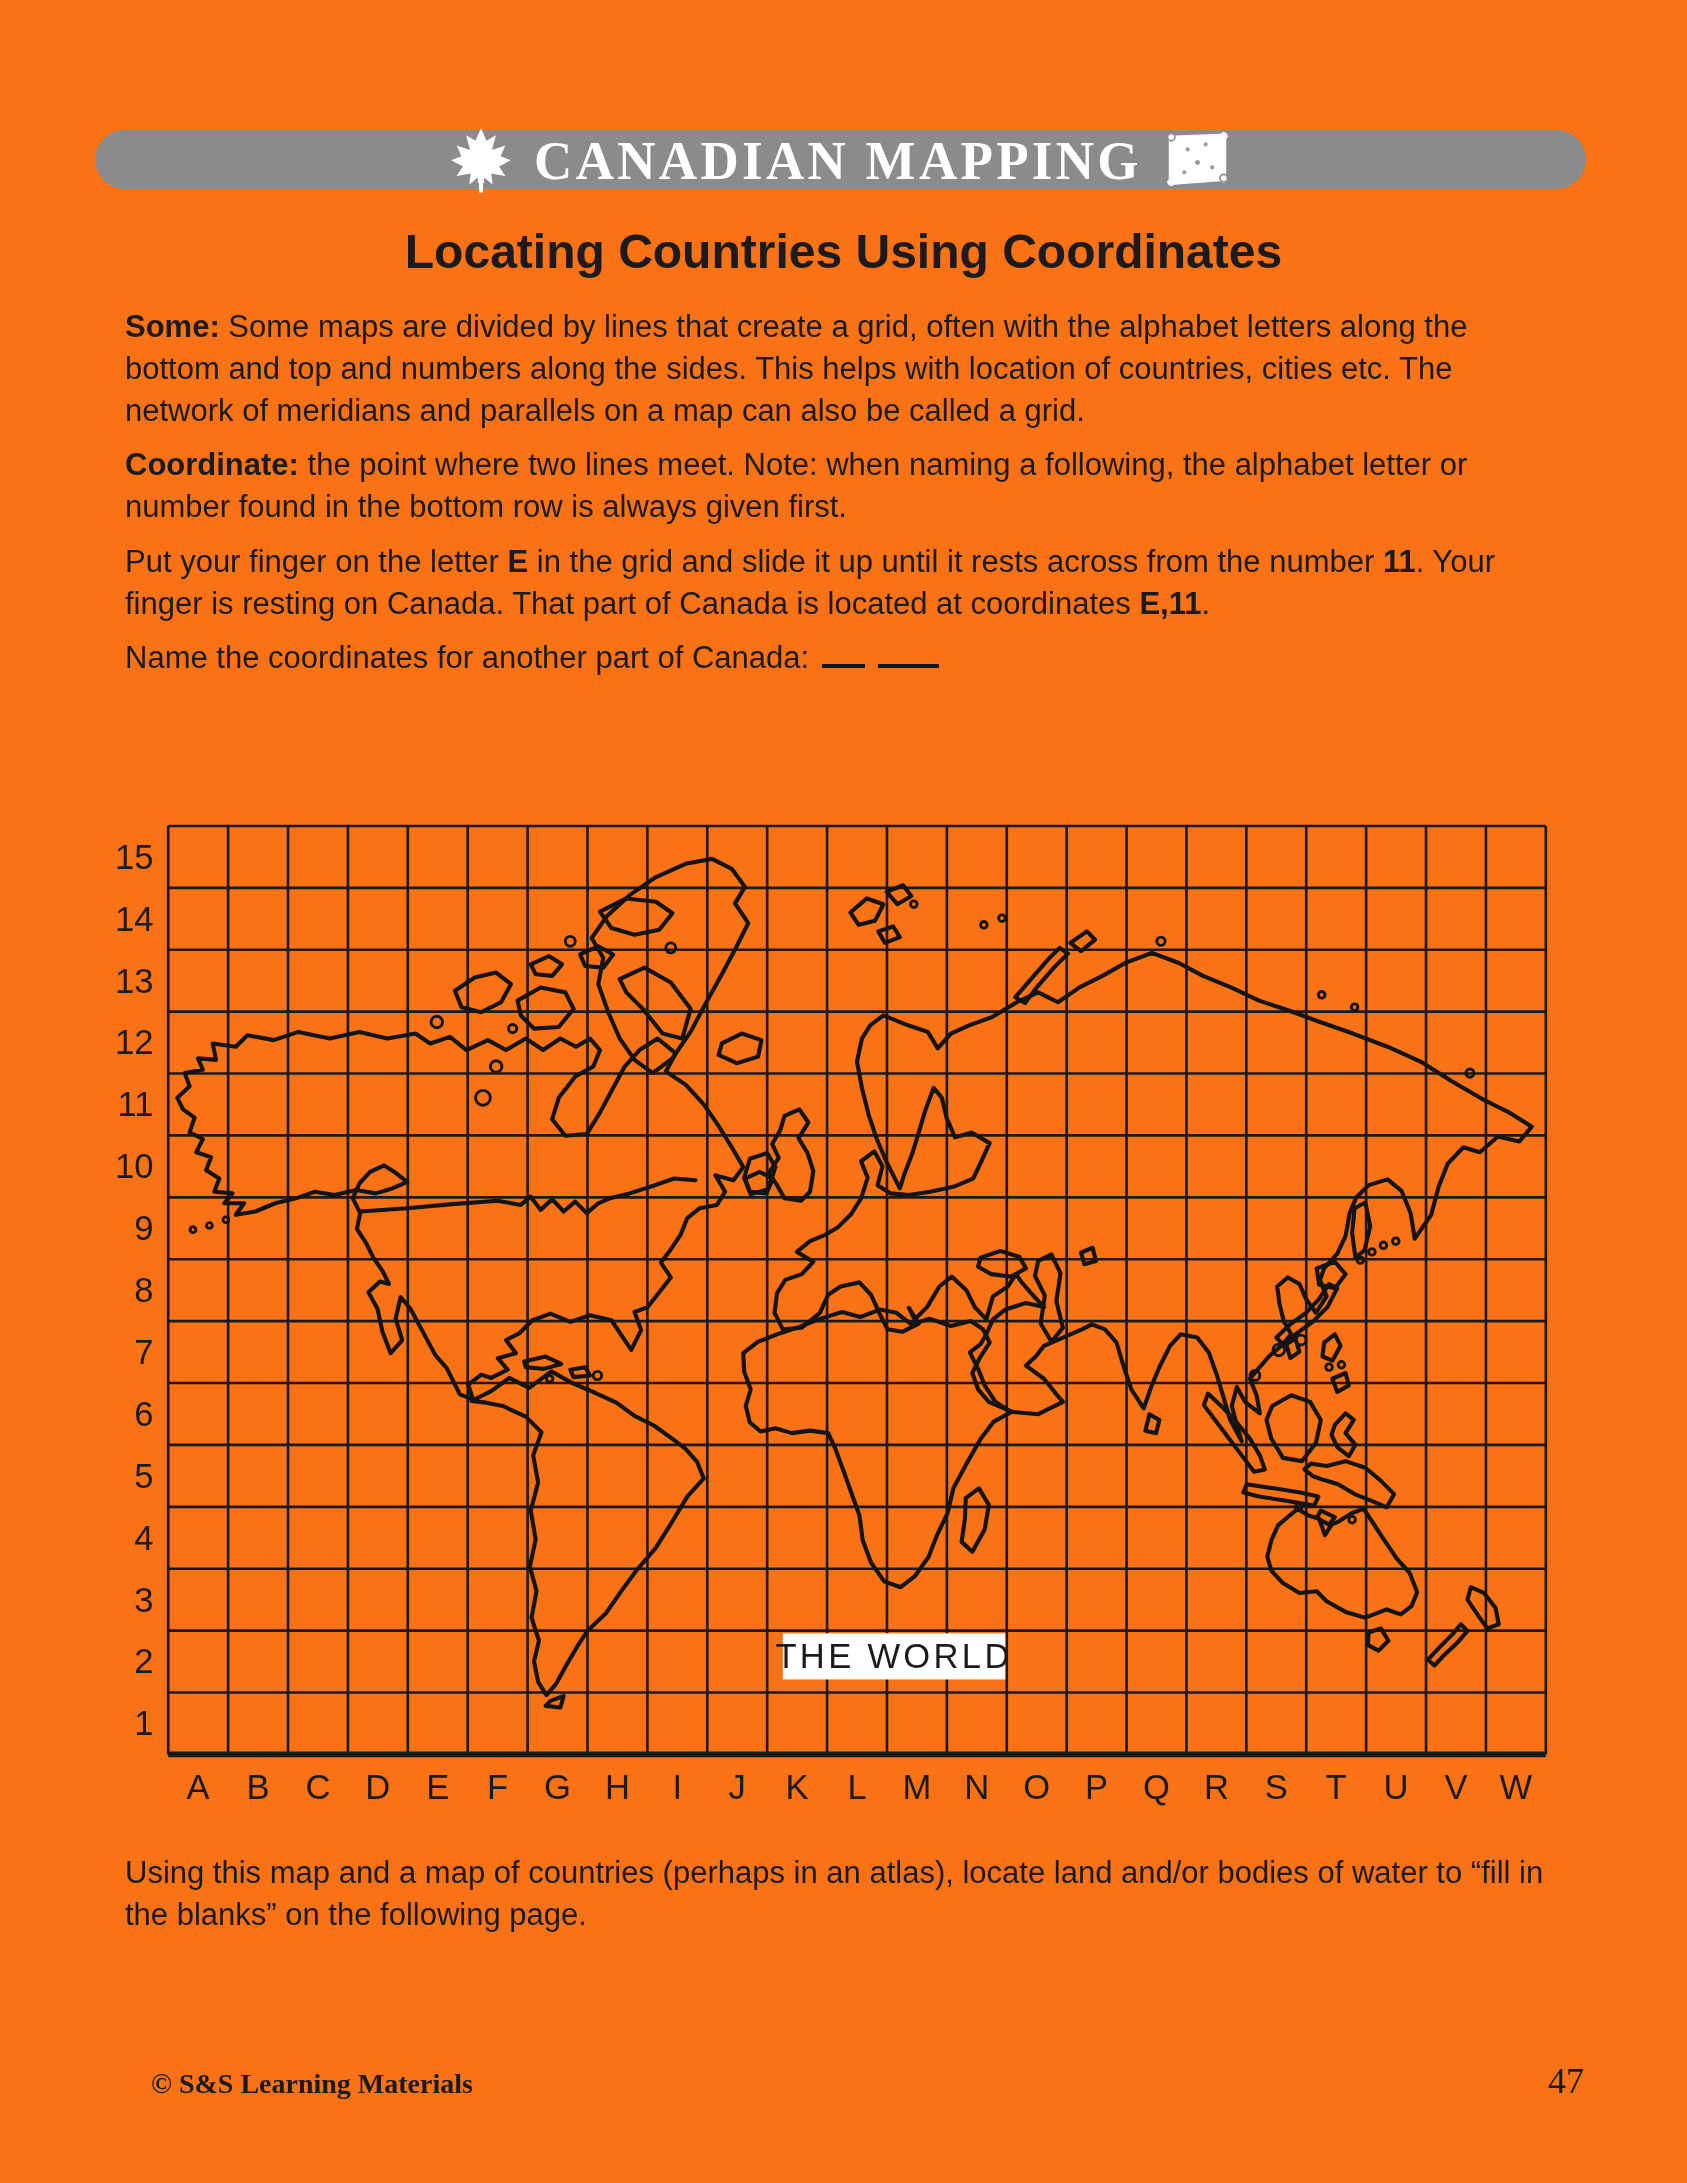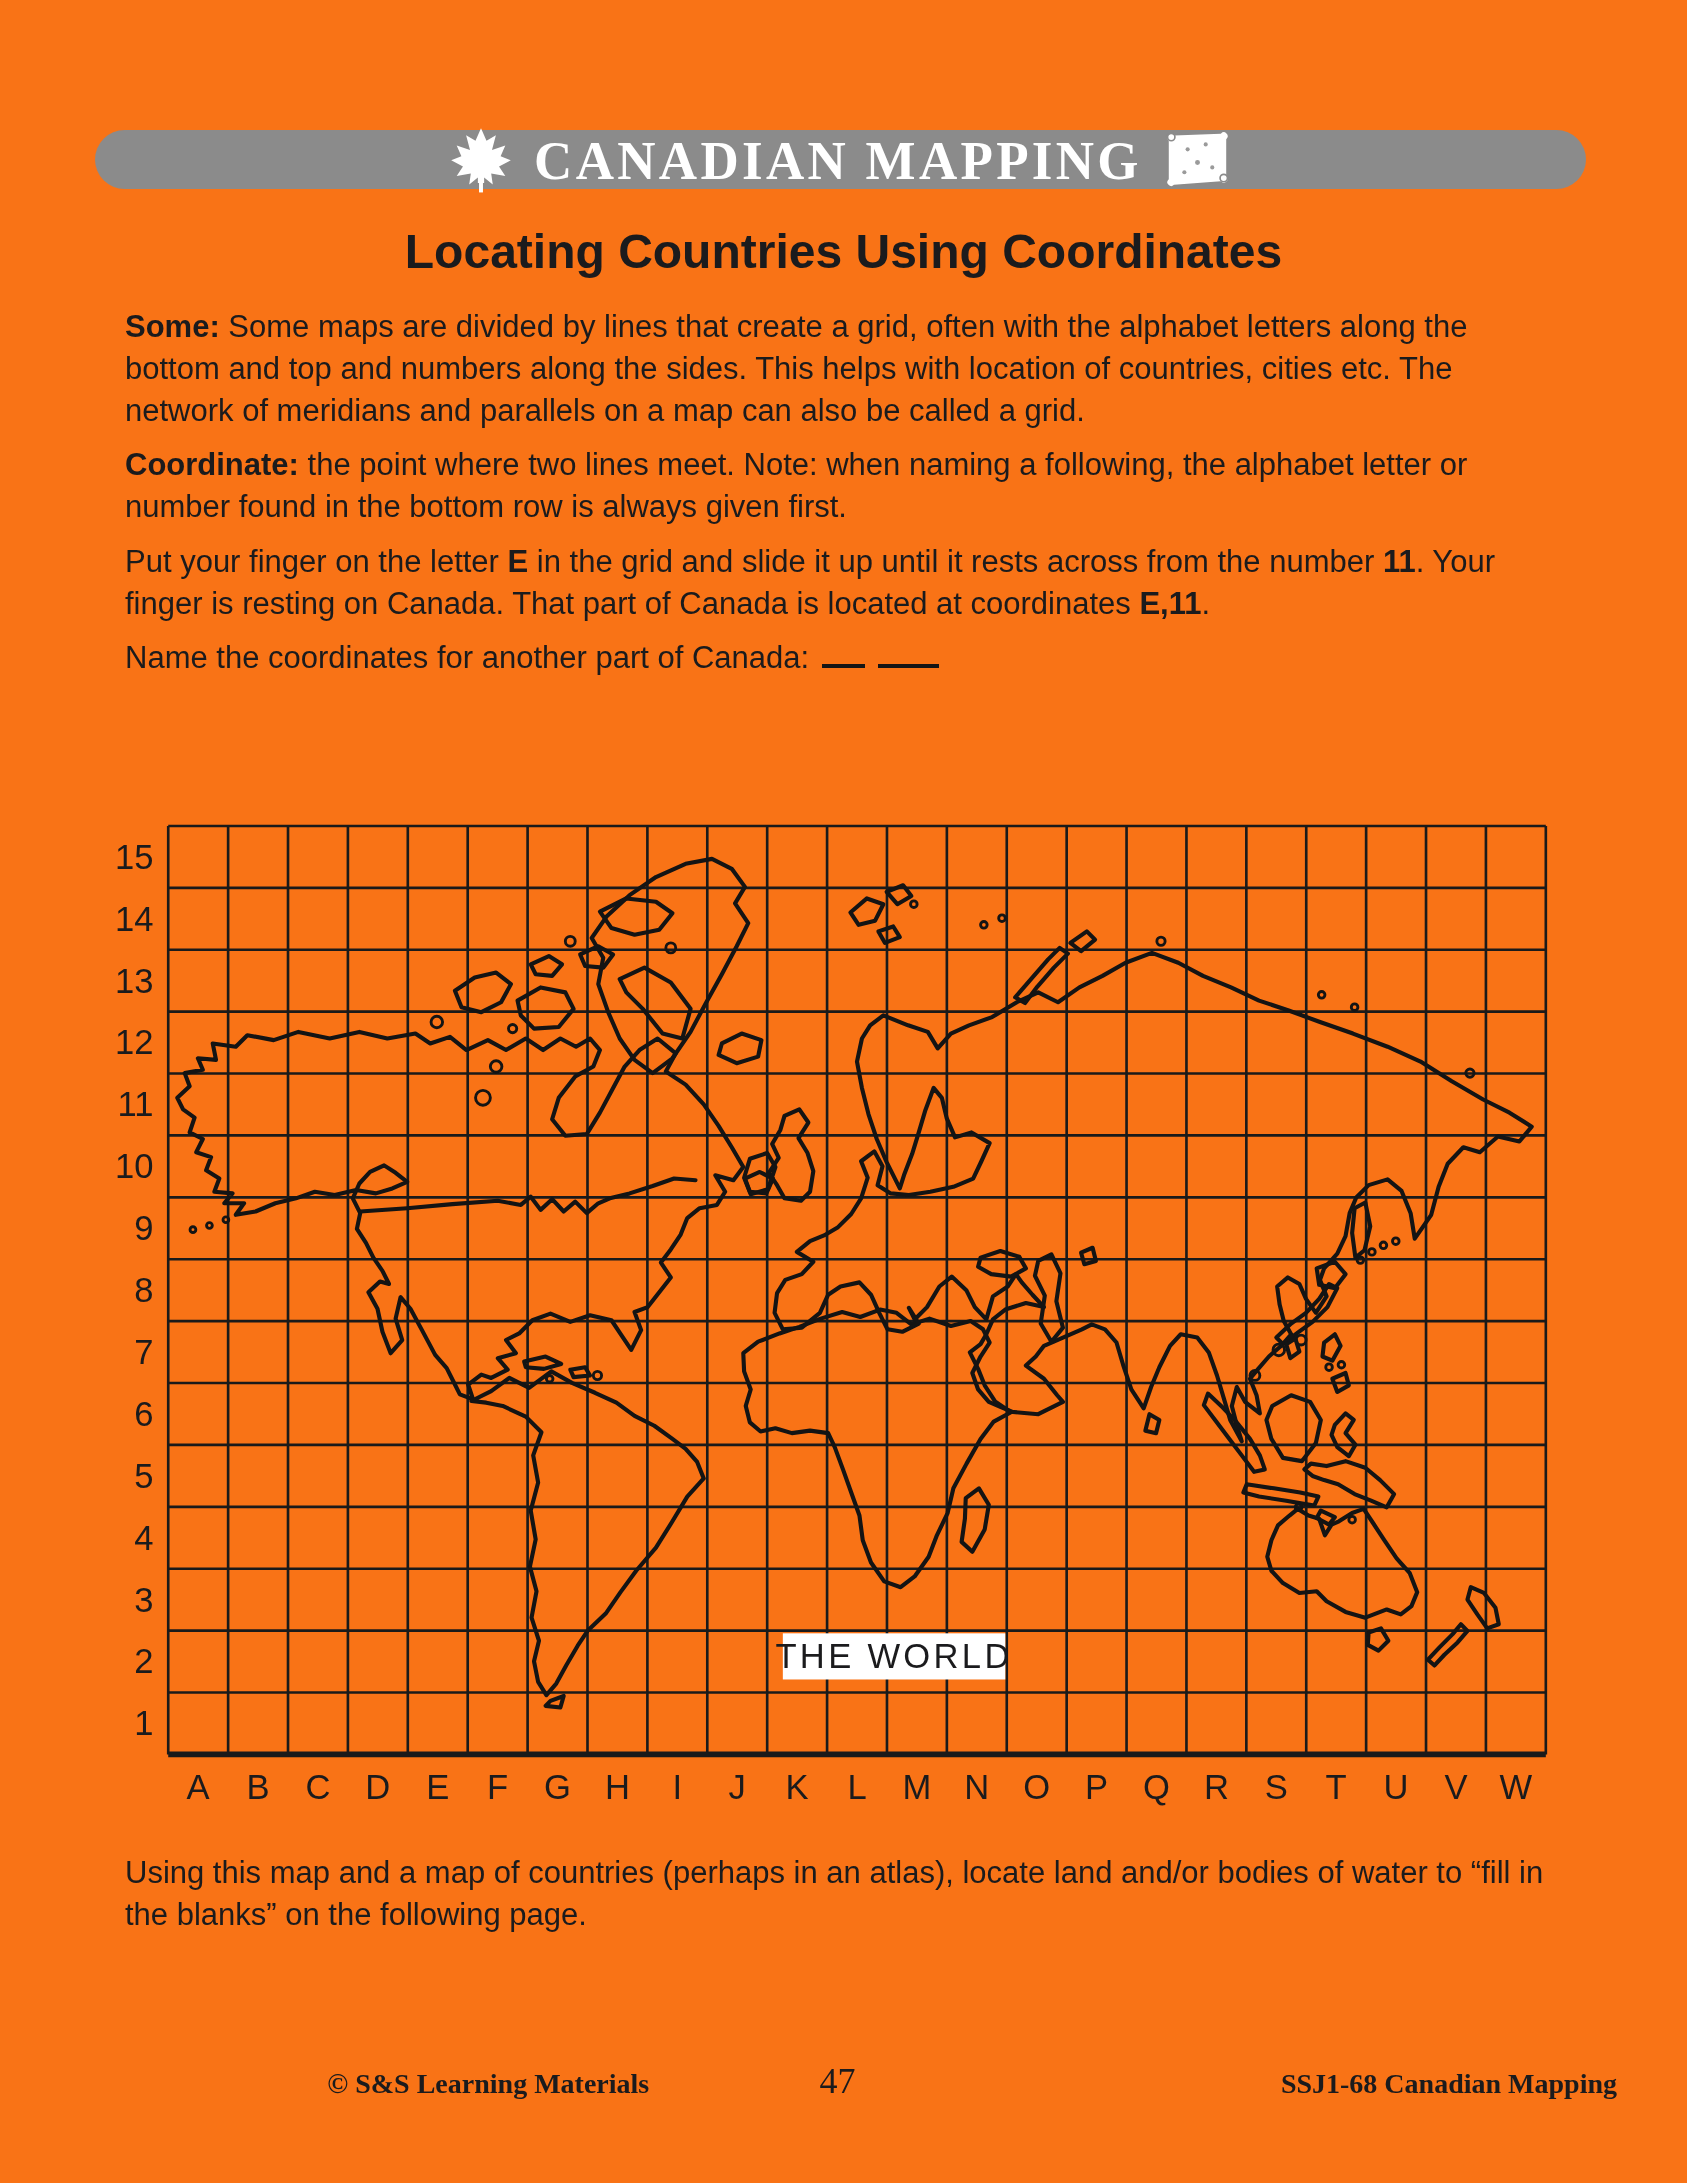--- a/index.html
+++ b/index.html
@@ -57,21 +57,21 @@
   }
   
   .footer{
     position:absolute;left:124px;top:2060px;width:1493px;
     font-family:"Liberation Serif", serif;
     display:flex;align-items:baseline;
   }
   .footer-left,.footer-right{
     font-weight:bold;font-size:28px;white-space:nowrap;
   }
-  .footer-left{flex:1;text-align:center;}
+  .footer-left{flex:1;text-align:left;margin-left:27px;}
   .footer-right{flex:1;text-align:right;}
   .page-number{flex:0 0 auto;font-size:36px;font-weight:normal;transform:translateX(-33px);}
 </style>
 </head>
 <body>
 
 <div class="page">
 
   <div class="banner" style="background: rgb(139, 139, 139);">
     <span>
@@ -299,17 +299,16 @@
           <text x="977" y="1028" text-anchor="middle" font-size="42" letter-spacing="4">THE WORLD</text>
         </g>
     </svg>
   </div>
 
   <div class="bottom-note">Using this map and a map of countries (perhaps in an atlas), locate land and/or bodies of water to “fill in the blanks” on the following page.</div>
 
   <div class="footer">
     <span class="footer-left">© S&amp;S Learning Materials</span>
     <span class="page-number">47</span>
-    <span class="footer-right">SSJ1-68 Canadian Mapping</span>
   </div>
 
 </div>
 
 
 </body></html>

